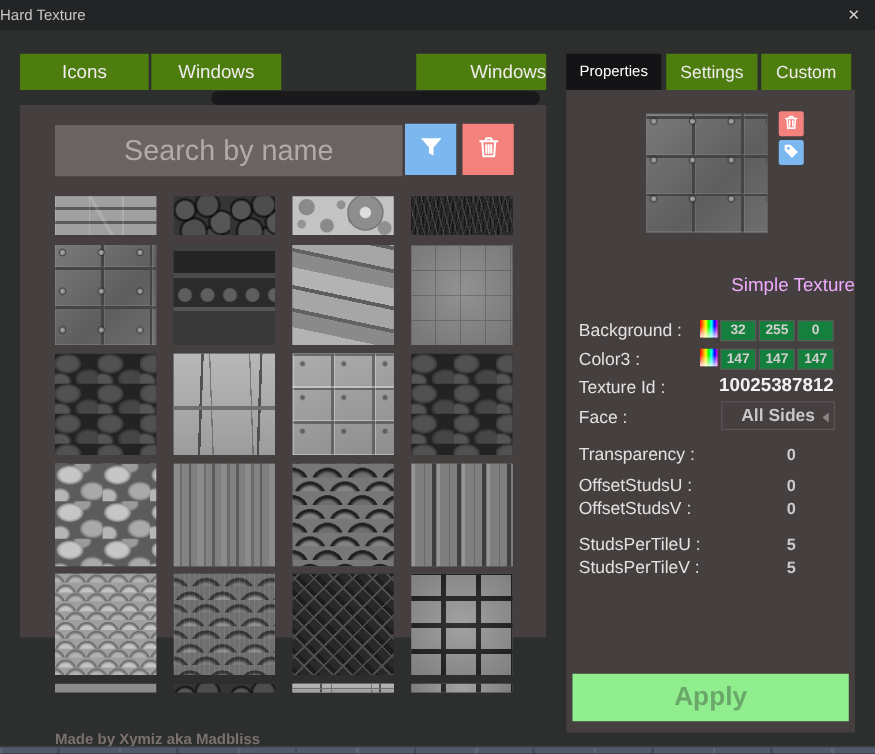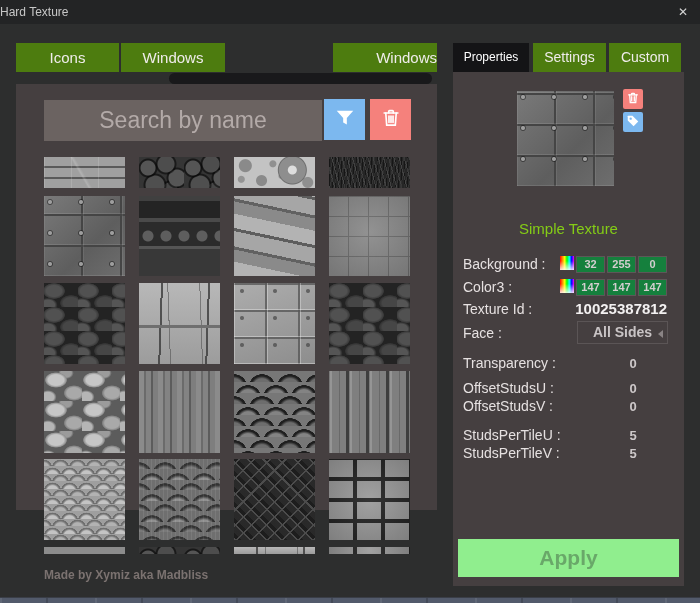--- a/index.html
+++ b/index.html
@@ -119,24 +119,24 @@
   .tex-scales{background-color:#1d1d1d;background-image:
      repeating-linear-gradient(45deg, #4c4c4c 0 1.5px, transparent 1.5px 11px),
      repeating-linear-gradient(-45deg, #4c4c4c 0 1.5px, transparent 1.5px 11px),
      repeating-linear-gradient(45deg, transparent 0 5px, rgba(78,78,78,.25) 5px 11px);}
   .tex-stonebrick{background-color:#9a9a9a;background-image:
      radial-gradient(circle at 50% 50%, rgba(255,255,255,.08), rgba(0,0,0,.18)),
      repeating-linear-gradient(0deg, transparent 0 17px, #222222 17px 21px),
      repeating-linear-gradient(90deg, transparent 0 24px, #222222 24px 28px);}
   .tex-concrete{background:#8c8c8c;}
   
-  .credit{position:absolute;left:28px;top:484px;font-size:12px;font-weight:bold;color:#7b7270;}
+  .credit{position:absolute;left:28px;top:500px;font-size:12px;font-weight:bold;color:#7b7270;}
   
   .preview{position:absolute;left:64px;top:19px;width:97px;height:95px;}
-  .rp-heading{position:absolute;left:0;right:0;top:148px;text-align:center;font-size:15px;color:#84cc16;}
+  .rp-heading{position:absolute;left:0;right:0;top:148px;text-align:right;font-size:15px;color:#f0abfc;}
   .prop-label{position:absolute;left:10px;font-size:14px;color:#e6e1e1;white-space:nowrap;}
   .rainbow{position:absolute;left:107px;width:14px;height:14px;border:none;padding:0;cursor:pointer;
      background:linear-gradient(180deg, rgba(255,255,255,0) 0 35%, rgba(255,255,255,.85) 100%),
      linear-gradient(90deg,#f00,#ff8000,#ff0,#0f0,#0ff,#00f,#f0f);}
   .num-box{position:absolute;width:29px;height:17px;background:#15803d;border:1px solid #5d5758;
      box-sizing:border-box;color:#d3cecf;font-size:11px;font-weight:bold;text-align:center;line-height:15px;cursor:text;}
   .tid-value{position:absolute;right:17px;font-size:15px;font-weight:bold;color:#f2f0f0;cursor:text;}
   .dropdown{position:absolute;left:124px;top:249px;width:91px;height:23px;border:1px solid #5b5556;
      box-sizing:border-box;background:transparent;color:#c9c4c5;font-size:14px;font-weight:bold;
      text-align:center;line-height:21px;cursor:pointer;}

